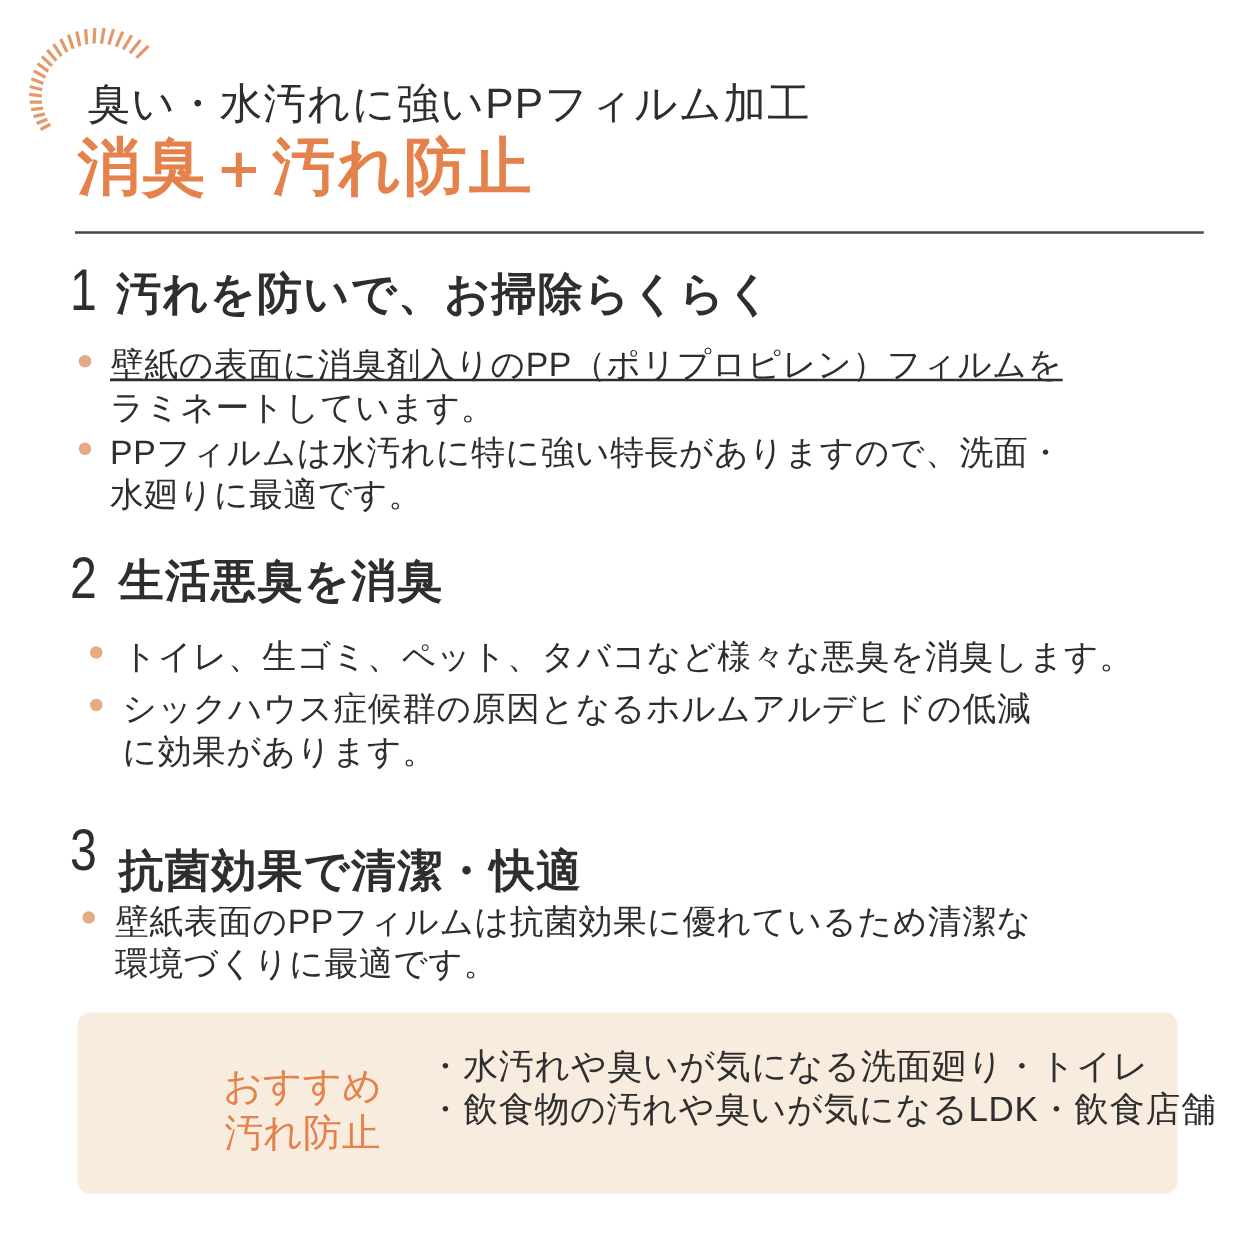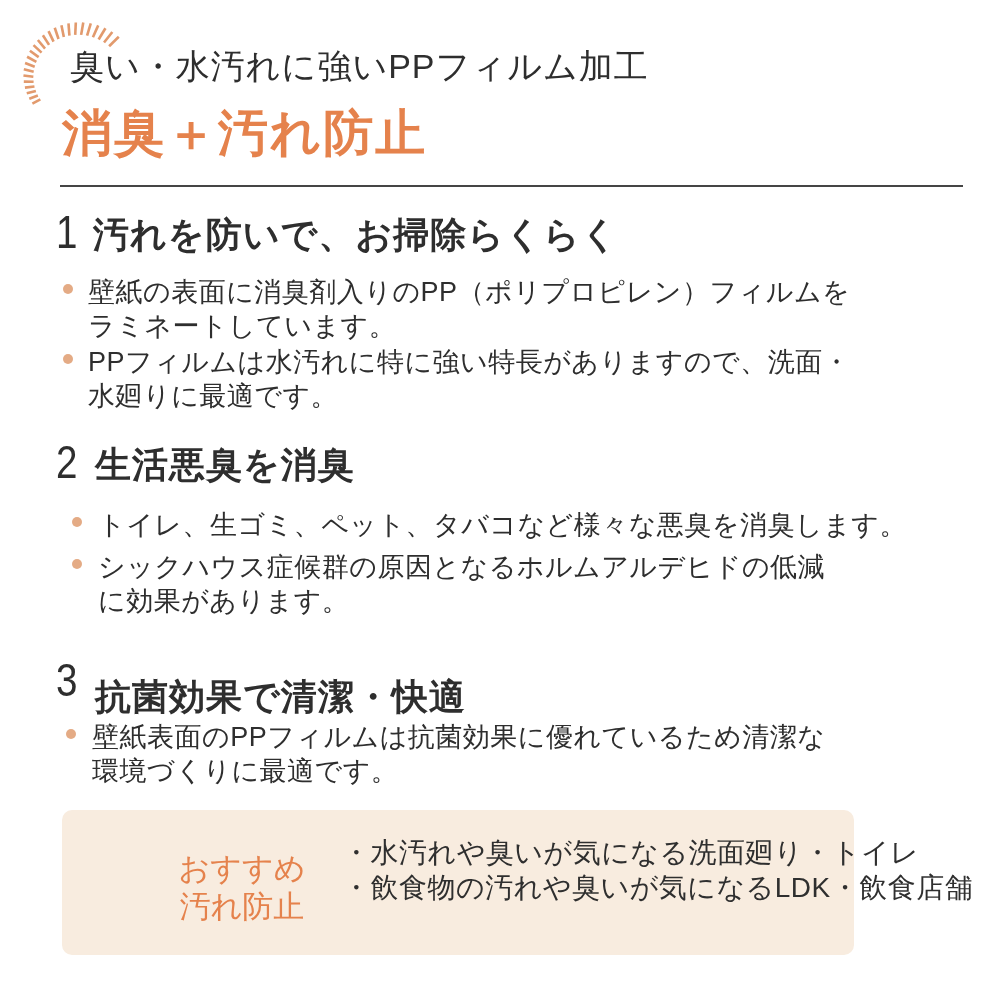--- a/index.html
+++ b/index.html
@@ -3,31 +3,31 @@
 <meta charset="utf-8">
 <style>
   html,body{margin:0;padding:0;}
   body{
     width:1000px;height:1000px;position:relative;background:#ffffff;
     font-family:"Liberation Sans","DejaVu Sans",sans-serif;
     color:#2e2e2e;overflow:hidden;
   }
   .abs{position:absolute;}
   
-  .tagline{left:70px;top:44px;font-size:34px;font-weight:500;letter-spacing:1px;color:#2e2e2e;white-space:nowrap;}
+  .tagline{left:70px;top:60px;font-size:34px;font-weight:500;letter-spacing:1px;color:#2e2e2e;white-space:nowrap;}
   .main-title{left:62px;top:100px;font-size:50px;font-weight:bold;letter-spacing:2px;color:#e5824c;white-space:nowrap;}
   .divider{left:60px;top:185px;width:903px;height:2px;background:#454545;}
   
   .sec-num{font-size:47px;font-weight:100;color:#2e2e2e;transform:scaleX(.82);transform-origin:left top;line-height:1;}
   .sec-head{font-size:36px;font-weight:bold;letter-spacing:1px;color:#2e2e2e;white-space:nowrap;line-height:1;text-align:right;}
   
   .dot{width:10px;height:10px;border-radius:50%;background:#e4ab85;}
   .body-line{font-size:27px;letter-spacing:.5px;color:#2e2e2e;white-space:nowrap;line-height:1;}
   
-  .rec-box{left:62px;top:810px;width:792px;height:145px;background:#f8ecdf;border-radius:10px;}
+  .rec-box{left:62px;top:810px;width:880px;height:145px;background:#f8ecdf;border-radius:10px;}
   .rec-label{left:90px;top:40px;width:180px;text-align:center;font-size:31px;font-weight:500;color:#e5824c;line-height:38px;white-space:nowrap;}
   .rec-items{left:280px;top:25px;font-size:28px;color:#2f2f2f;line-height:35px;letter-spacing:.5px;white-space:nowrap;}
   .rec-item span{display:inline;}
 </style>
 </head>
 <body>
 
 <svg id="sunburst" class="abs" style="left:0;top:0;width:135px;height:135px;" viewBox="0 0 135 135">
     <line x1="40.330939064219706" y1="99.37044782307797" x2="32.384410728489364" y2="103.59569188815098" stroke="#E29A6D" stroke-width="2.6"></line>
     <line x1="37.87391176552929" y1="95.4133487744179" x2="29.279230601775815" y2="98.69533836815845" stroke="#E29A6D" stroke-width="2.6"></line>
@@ -56,21 +56,21 @@
   </svg>
 
 <div class="abs tagline">臭い・水汚れに強いPPフィルム加工</div>
 <div class="abs main-title">消臭＋汚れ防止</div>
 <div class="abs divider"></div>
 
 <div class="abs sec-num" style="left:56px;top:208px;">1</div>
 <div class="abs sec-head" style="left:93px;top:217px;">汚れを防いで、お掃除らくらく</div>
 
 <div class="abs dot" style="left:63px;top:284px;"></div>
-<div class="abs body-line" style="left:88px;top:279px;">壁紙の表面に消臭剤入りのPP（ポリプロピレン）フィルムを</div>
+<div class="abs body-line" style="left:88px;top:279px;text-decoration:underline;">壁紙の表面に消臭剤入りのPP（ポリプロピレン）フィルムを</div>
 <div class="abs body-line" style="left:88px;top:313px;">ラミネートしています。</div>
 
 <div class="abs dot" style="left:63px;top:354px;"></div>
 <div class="abs body-line" style="left:88px;top:349px;">PPフィルムは水汚れに特に強い特長がありますので、洗面・</div>
 <div class="abs body-line" style="left:88px;top:383px;">水廻りに最適です。</div>
 
 <div class="abs sec-num" style="left:56px;top:438px;">2</div>
 <div class="abs sec-head" style="left:95px;top:447px;">生活悪臭を消臭</div>
 
 <div class="abs dot" style="left:72px;top:517px;"></div>

